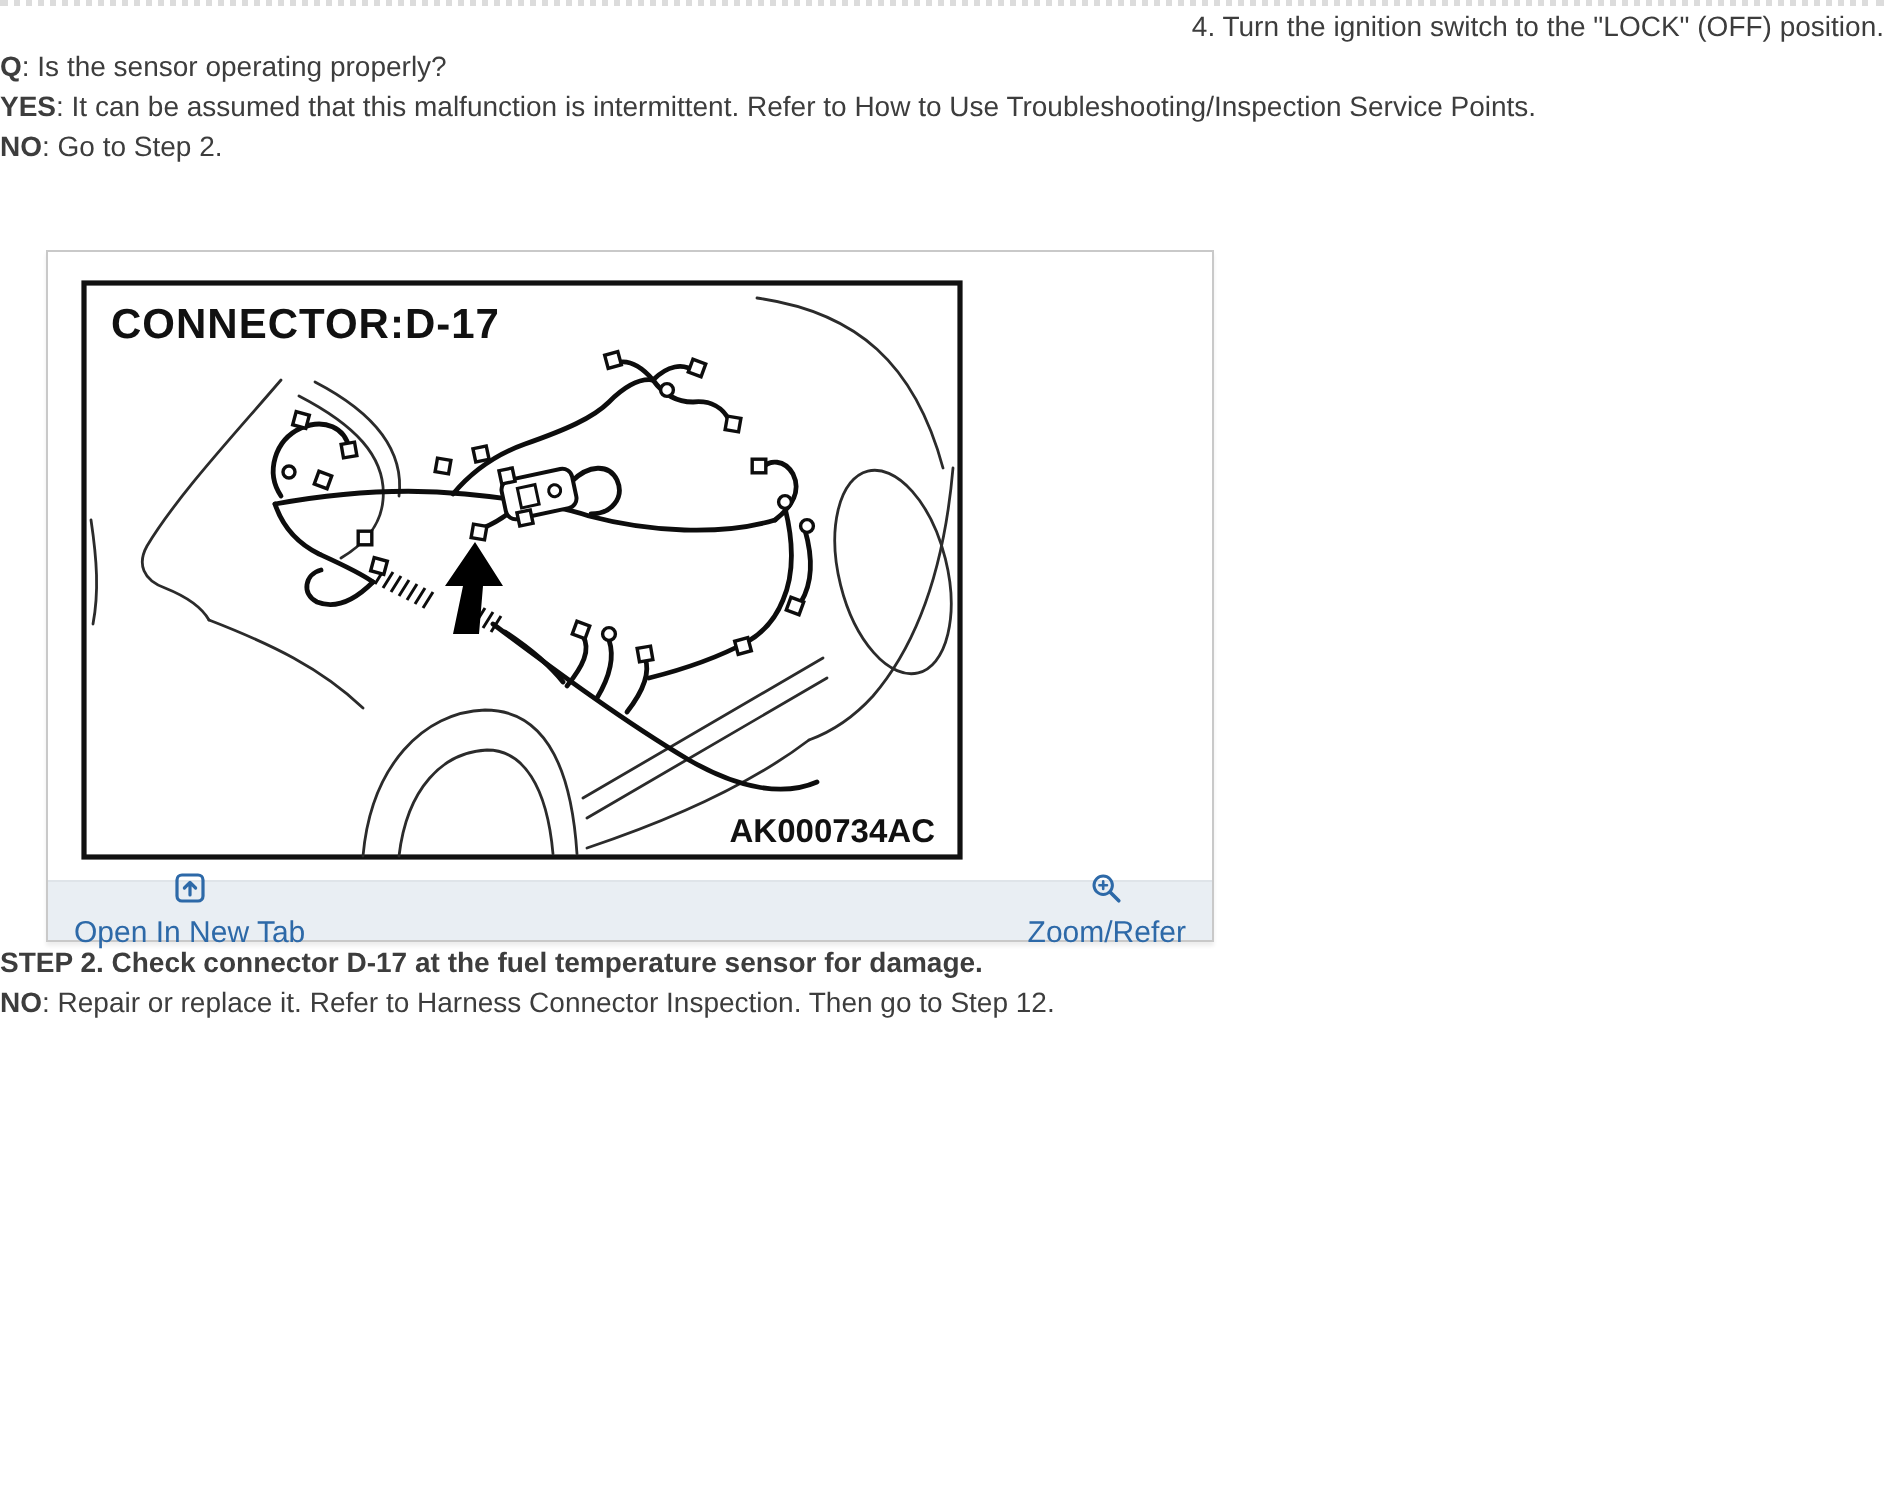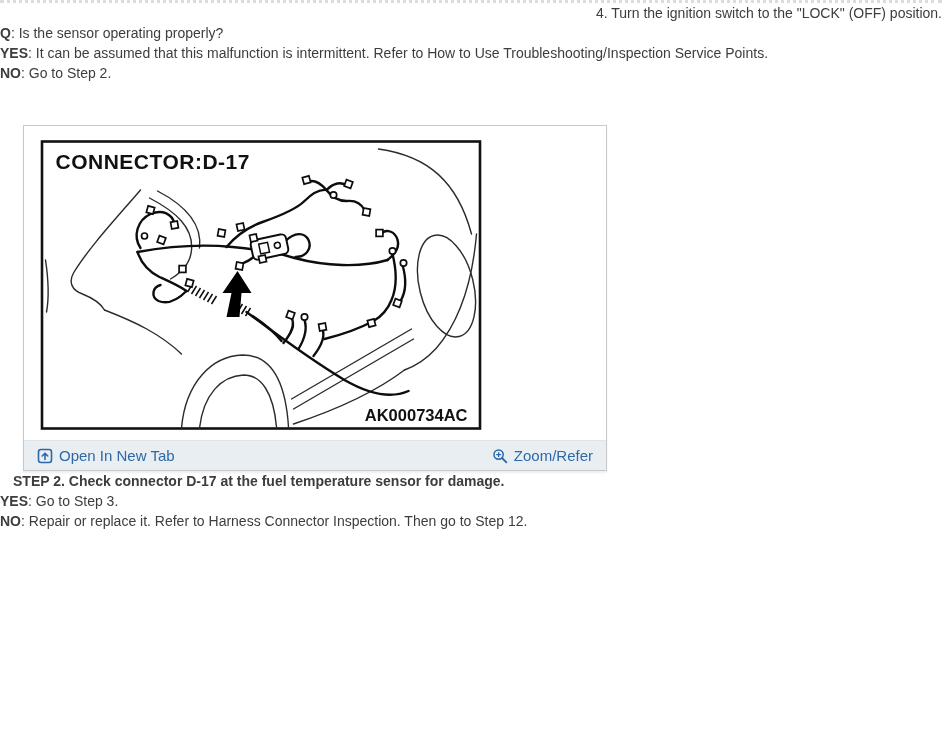--- a/index.html
+++ b/index.html
@@ -21,21 +21,21 @@
   }
   .top-rule{
     width:100%;height:0;
     border-top:3px dotted #dcdcdc;
   }
   p.line{margin:0;line-height:20px;}
   .l-step4{margin:17px 10px 0 28px;text-align:right;}
   .l-q1{margin:24px 10px 0 38px;}
   .l-yes1{margin:25px 4px 0 50px;}
   .l-no1{margin:25px 10px 0 50px;}
-  .l-step2{margin:23px 10px 0 23px;font-weight:bold;padding-left:13px;}
+  .l-step2{margin:23px 10px 0 23px;font-weight:bold;}
   .l-q2{margin:25px 10px 0 22px;}
   .l-yes2{margin:25px 10px 0 27px;}
   .l-no2{margin:25px 10px 0 27px;}
   b{font-weight:bold;}
 
   .figure{
     margin:42px 0 0 23px;
     width:584px;
     border:1px solid var(--frame-border);
     background:#fff;
@@ -64,20 +64,21 @@
     border-top:1px solid #dfe4e9;
     display:flex;align-items:center;justify-content:space-between;
     padding:0 13px;
   }
   .fig-link{
     display:flex;align-items:center;gap:6px;
     color:var(--link-color);
     font-size:15px;
     text-decoration:none;
     cursor:pointer;
+    flex-direction:column;
   }
   .fig-link svg{display:block;}
 </style>
 </head>
 <body>
 
 <div class="top-rule"></div>
 
 <div>
 
@@ -193,17 +194,16 @@
           <path d="M6.6,4.7 v3.8 M4.7,6.6 h3.8" stroke="#2d69a8" stroke-width="1.3" stroke-linecap="round"></path>
         </svg>
         <span>Zoom/Refer</span>
       </a>
     </div>
   </div>
 
   <p class="line l-step2">STEP 2. Check connector D-17 at the fuel temperature sensor for damage.</p>
 
 
-  <p class="line l-yes2"><b>YES</b><span>: Go to Step 3.</span></p>
 
   <p class="line l-no2"><b>NO</b><span>: Repair or replace it. Refer to Harness Connector Inspection. Then go to Step 12.</span></p>
 
 </div>
 
 </body></html>

